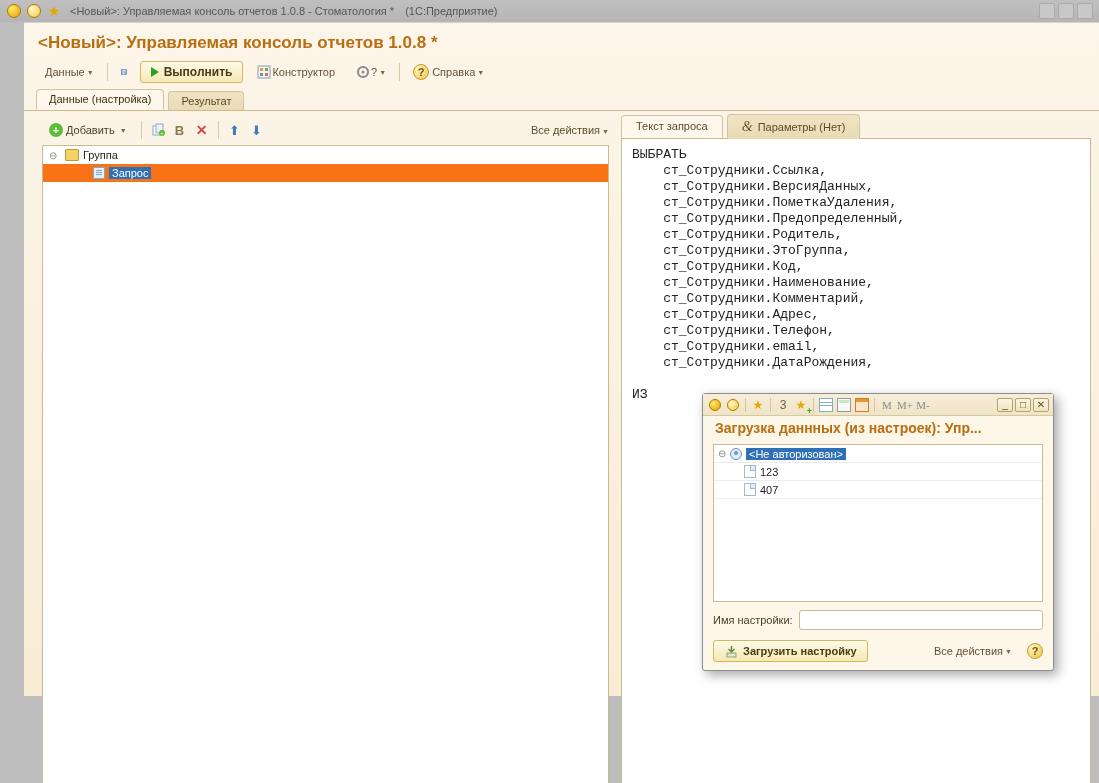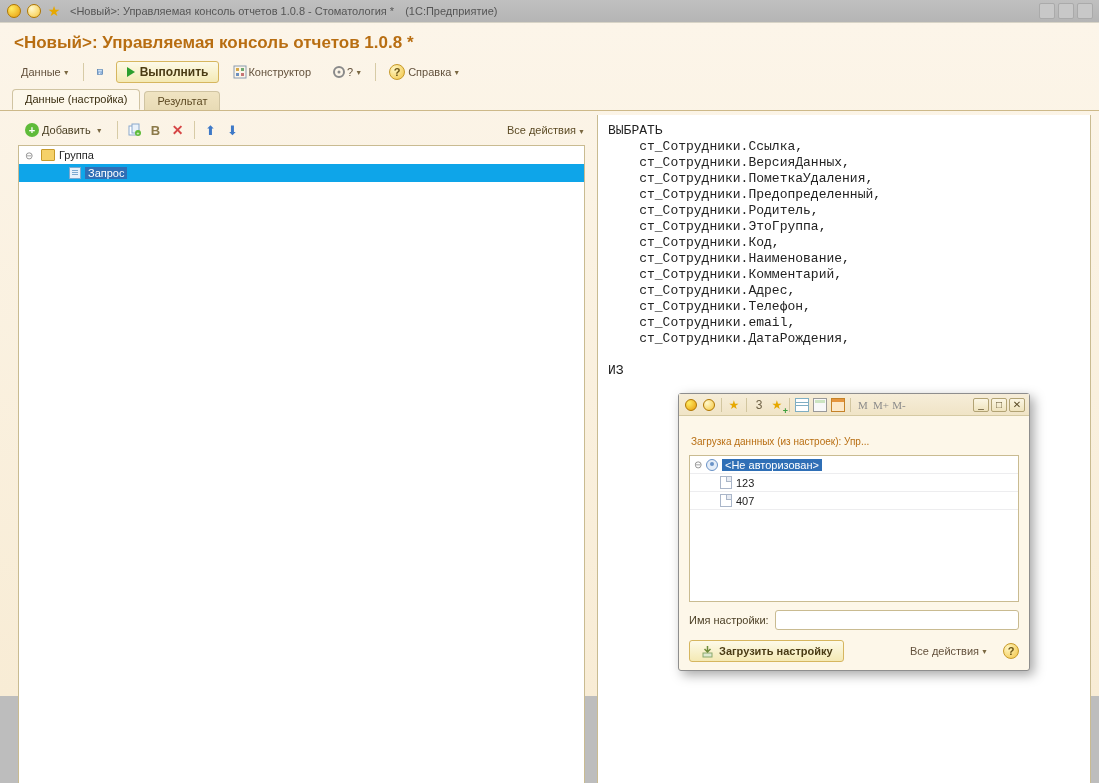--- a/index.html
+++ b/index.html
@@ -28,20 +28,21 @@
 .orange-circle { background: radial-gradient(circle at 30% 30%, #ffec63, #e89b0b); border-radius:50%; width:14px;height:14px; border:1px solid #b07600;}
 .yellow-circle { background: radial-gradient(circle at 30% 30%, #fff8cc, #f5c73e); border-radius:50%; width:14px;height:14px; border:1px solid #b07600 ;}
 .star-ico { color:#e6a800; font-size:14px; }
 .titlebar .right { margin-left:auto; display:flex; gap:3px; }
 .tb-right-ico { width:16px; height:16px; background:#c8c8c8; border:1px solid #aaa; border-radius:2px;}
 .main-area {
   background: linear-gradient(#fcf5e9, #f8ecd5);
   height: 674px;
   position: relative;
   border-top:1px solid #d8d4c7;
+  margin-left:24px;
 }
 .page-title {
   padding: 10px 14px 6px;
   color: #b86e12;
   font-size: 17px;
   font-weight: bold;
 }
 .toolbar {
   display: flex; align-items: center; gap: 6px;
   padding: 2px 14px 6px;
@@ -121,21 +122,21 @@
   border:1px solid #c9bb91;
   margin-top:2px;
   overflow:auto;
   font-size:11px;
 }
 .tree-row {
   display:flex; align-items:center;
   height:18px;
   padding-left:6px;
 }
-.tree-row.sel { background:#0ea5e9;align-items:center;}
+.tree-row.sel { background:#f97316;align-items:center;}
 .tree-toggle{ width:12px; color:#888; font-size:10px; cursor:pointer;}
 .folder-ico{ width:14px;height:12px;background:#f5d169;border:1px solid #c79a2a;border-radius:1px;margin:0 4px;}
 .query-ico{ width:12px;height:12px;background:#e6f1fb;border:1px solid #7ba9d0;margin:0 4px;position:relative;}
 .query-ico::after{content:"";position:absolute;left:2px;top:2px;width:6px;height:1px;background:#7ba9d0;box-shadow:0 2px 0 #7ba9d0,0 4px 0 #7ba9d0;}
 .tree-label{ color:#222;}
 .tree-label.selected{ background:#2f6fb6;color:#fff;padding:0 3px;}
 .divider {
   width:4px;
   cursor:col-resize;
 }
@@ -193,24 +194,24 @@
   border-bottom:1px solid #d5c9a2;
   display:flex; align-items:center;
   padding:0 4px;
   gap:2px;
 }
 .dlg-tb-ico{ width:16px;height:16px;display:inline-flex;align-items:center;justify-content:center;font-size:12px;}
 .dlg-tb-sep{ width:1px;height:14px;background:#d2c6a0;margin:0 2px;}
 .dlg-win-btns { margin-left:auto;display:flex;gap:2px;}
 .dlg-win-btn{ width:16px;height:14px;border:1px solid #b2a374;border-radius:2px;background:linear-gradient(#fbf6e4,#efe3bd);display:flex;align-items:center;justify-content:center;font-size:10px;color:#5a4b26;cursor:pointer;}
 .dlg-title {
-  padding:20px 12px 4px;
+  padding:4px 12px 4px;
   color:#b86e12;
-  font-size:10px;
-  font-weight:normal;
+  font-size:14px;
+  font-weight:bold;
   white-space:nowrap;overflow:hidden;text-overflow:ellipsis;
 }
 .dlg-list {
   margin:4px 10px;
   flex:1;
   background:#fff;
   border:1px solid #c9bb91;
   font-size:11px;
   overflow:auto;
 }
@@ -367,20 +368,26 @@
         <div class="tree-row sel" style="padding-left:46px;">
           <span class="query-ico"></span>
           <span class="tree-label selected">Запрос</span>
         </div>
       </div>
     </div>
 
     <div class="divider"></div>
 
     <div class="right-pane">
+      <div class="rtab-strip">
+        <div class="rtab active">Текст запроса</div>
+        <div class="rtab">
+          <span class="amp">&amp;</span><span>Параметры (Нет)</span>
+        </div>
+      </div>
       <div class="code-pane">ВЫБРАТЬ
     ст_Сотрудники.Ссылка,
     ст_Сотрудники.ВерсияДанных,
     ст_Сотрудники.ПометкаУдаления,
     ст_Сотрудники.Предопределенный,
     ст_Сотрудники.Родитель,
     ст_Сотрудники.ЭтоГруппа,
     ст_Сотрудники.Код,
     ст_Сотрудники.Наименование,
     ст_Сотрудники.Комментарий,

